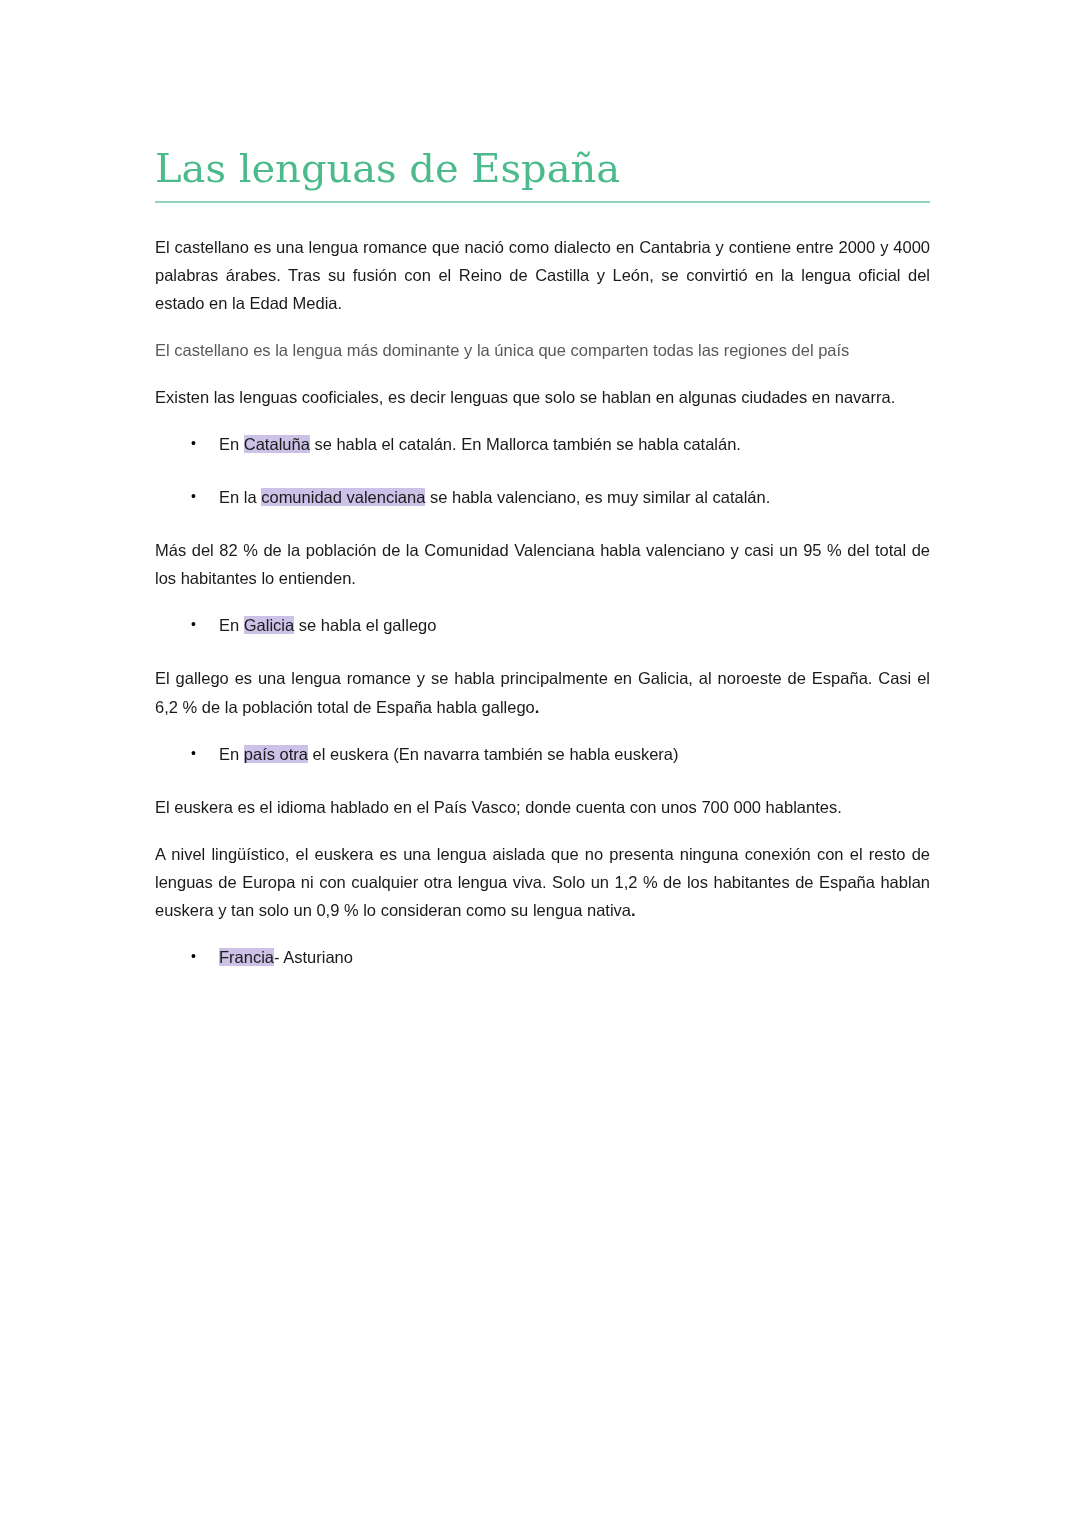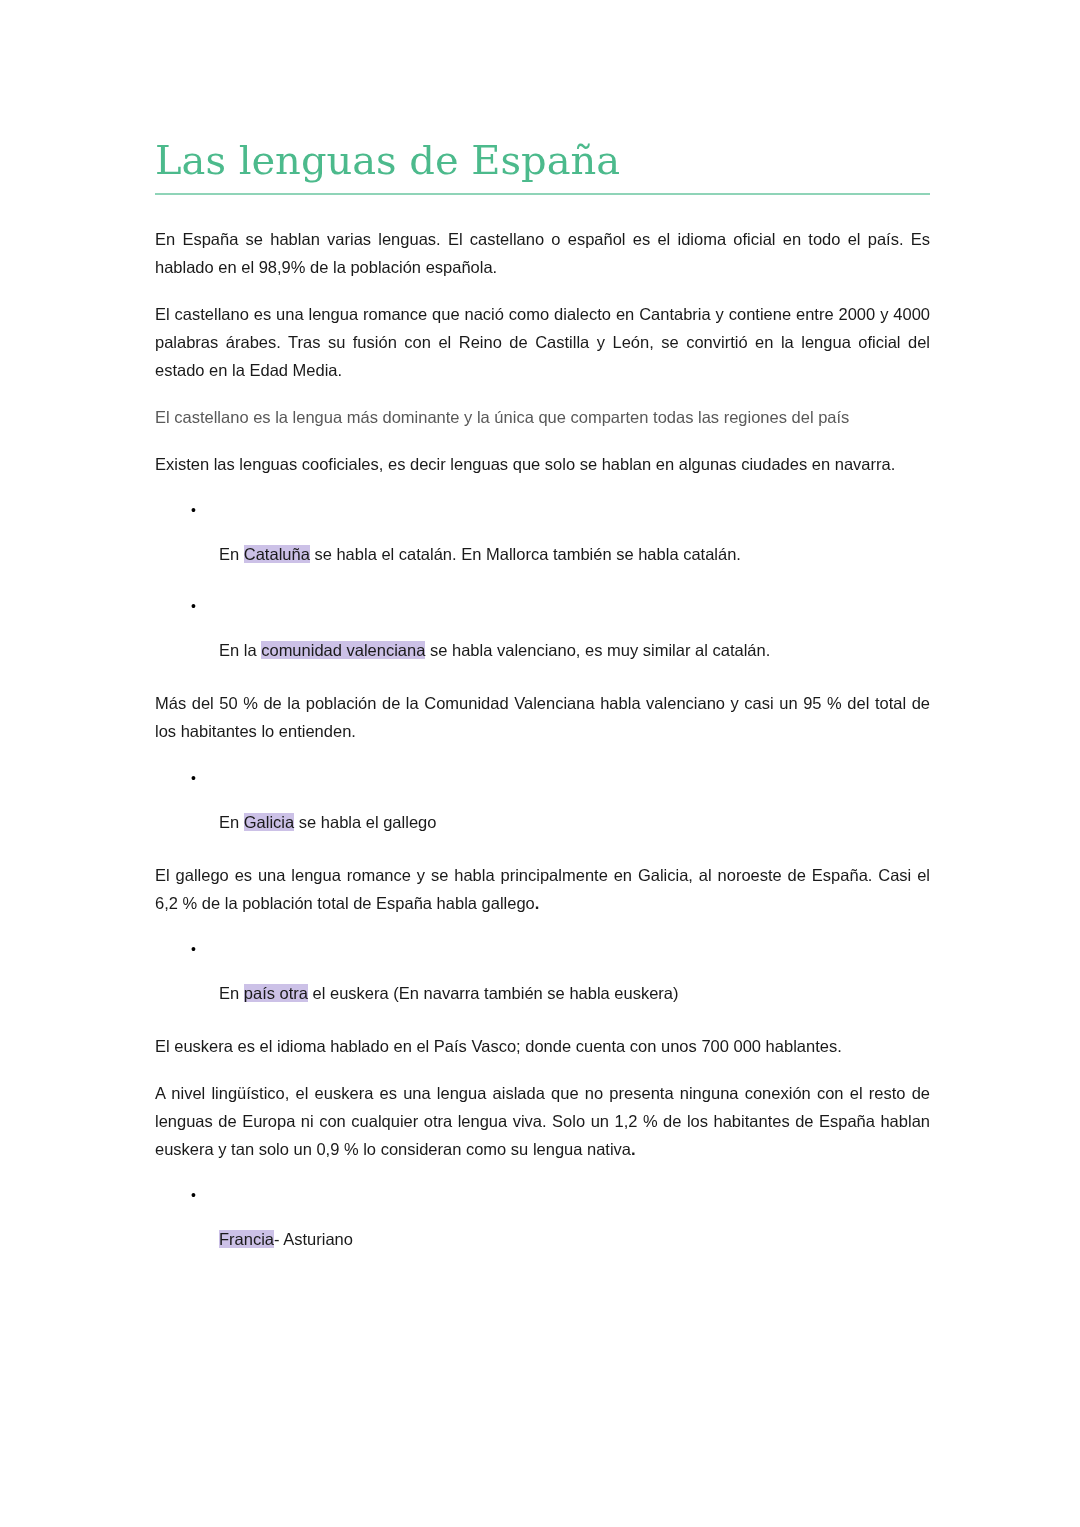--- a/index.html
+++ b/index.html
@@ -22,21 +22,21 @@
     width:1080px;
     min-height:1527px;
     padding:133px 150px 60px 155px;
   }
   .doc-title{
     font-family:"DejaVu Serif", "Liberation Serif", serif;
     font-weight:400;
     font-size:40px;
     line-height:1.15;
     color:var(--title-green);
-    margin:4px 0 0 0;
+    margin:12px 0 0 0;
     padding-bottom:10px;
     border-bottom:2px solid var(--title-underline);
   }
   .title-gap{height:30px;}
   .para{
     font-size:16.5px;
     line-height:1.7;
     text-align:justify;
     margin:0 0 19px 0;
   }
@@ -52,53 +52,52 @@
     line-height:1.7;
   }
   .bullet-marker{
     width:28px;
     margin-left:36px;
     flex:0 0 28px;
     font-size:14px;
     line-height:1.9;
     color:#000;
   }
-  .bullet-text{flex:1;text-align:left;margin-top:43px;}
+  .bullet-text{flex:1;text-align:left;}
   .hl{background:var(--highlight-lavender);}
   .bold{font-weight:bold;}
 </style>
 </head>
 <body>
 
 <div class="page">
 
   <h1 class="doc-title">Las lenguas de España</h1>
   <div class="title-gap"></div>
 
-  <p class="para">En España se hablan varias lenguas. El castellano o español  es el idioma oficial en todo el país. Es hablado en el 98,9% de la población española.</p>
 
   <p class="para">El castellano es una lengua romance que nació como dialecto en Cantabria y contiene entre 2000 y 4000 palabras árabes. Tras su fusión con el Reino de Castilla y León, se convirtió en la lengua oficial del estado en la Edad Media.</p>
 
   <p class="para gray">El castellano es la lengua más dominante y la única que comparten todas las regiones del país</p>
 
   <p class="para">Existen las lenguas cooficiales, es decir lenguas que solo se hablan en algunas ciudades en navarra.</p>
 
   <div class="bullet-item">
     <span class="bullet-marker">•</span>
     <span class="bullet-text"><span>En </span><span class="hl">Cataluña</span><span> se habla el catalán. En Mallorca también se habla catalán.</span></span>
   </div>
 
 
 
   <div class="bullet-item">
     <span class="bullet-marker">•</span>
     <span class="bullet-text"><span>En la </span><span class="hl">comunidad valenciana</span><span> se habla valenciano, es muy similar al catalán.</span></span>
   </div>
 
-  <p class="para">Más del 50 % de la población de la Comunidad Valenciana habla valenciano y casi un 95 % del total de los habitantes lo entienden.</p>
+  <p class="para">Más del 82 % de la población de la Comunidad Valenciana habla valenciano y casi un 95 % del total de los habitantes lo entienden.</p>
 
   <div class="bullet-item">
     <span class="bullet-marker">•</span>
     <span class="bullet-text"><span>En </span><span class="hl">Galicia</span><span> se habla el gallego</span></span>
   </div>
 
   <p class="para"><span>El gallego es una lengua romance y se habla principalmente en Galicia, al noroeste de España. Casi el 6,2 % de la población total de España habla gallego</span><span class="bold">.</span></p>
 
   <div class="bullet-item">
     <span class="bullet-marker">•</span>

